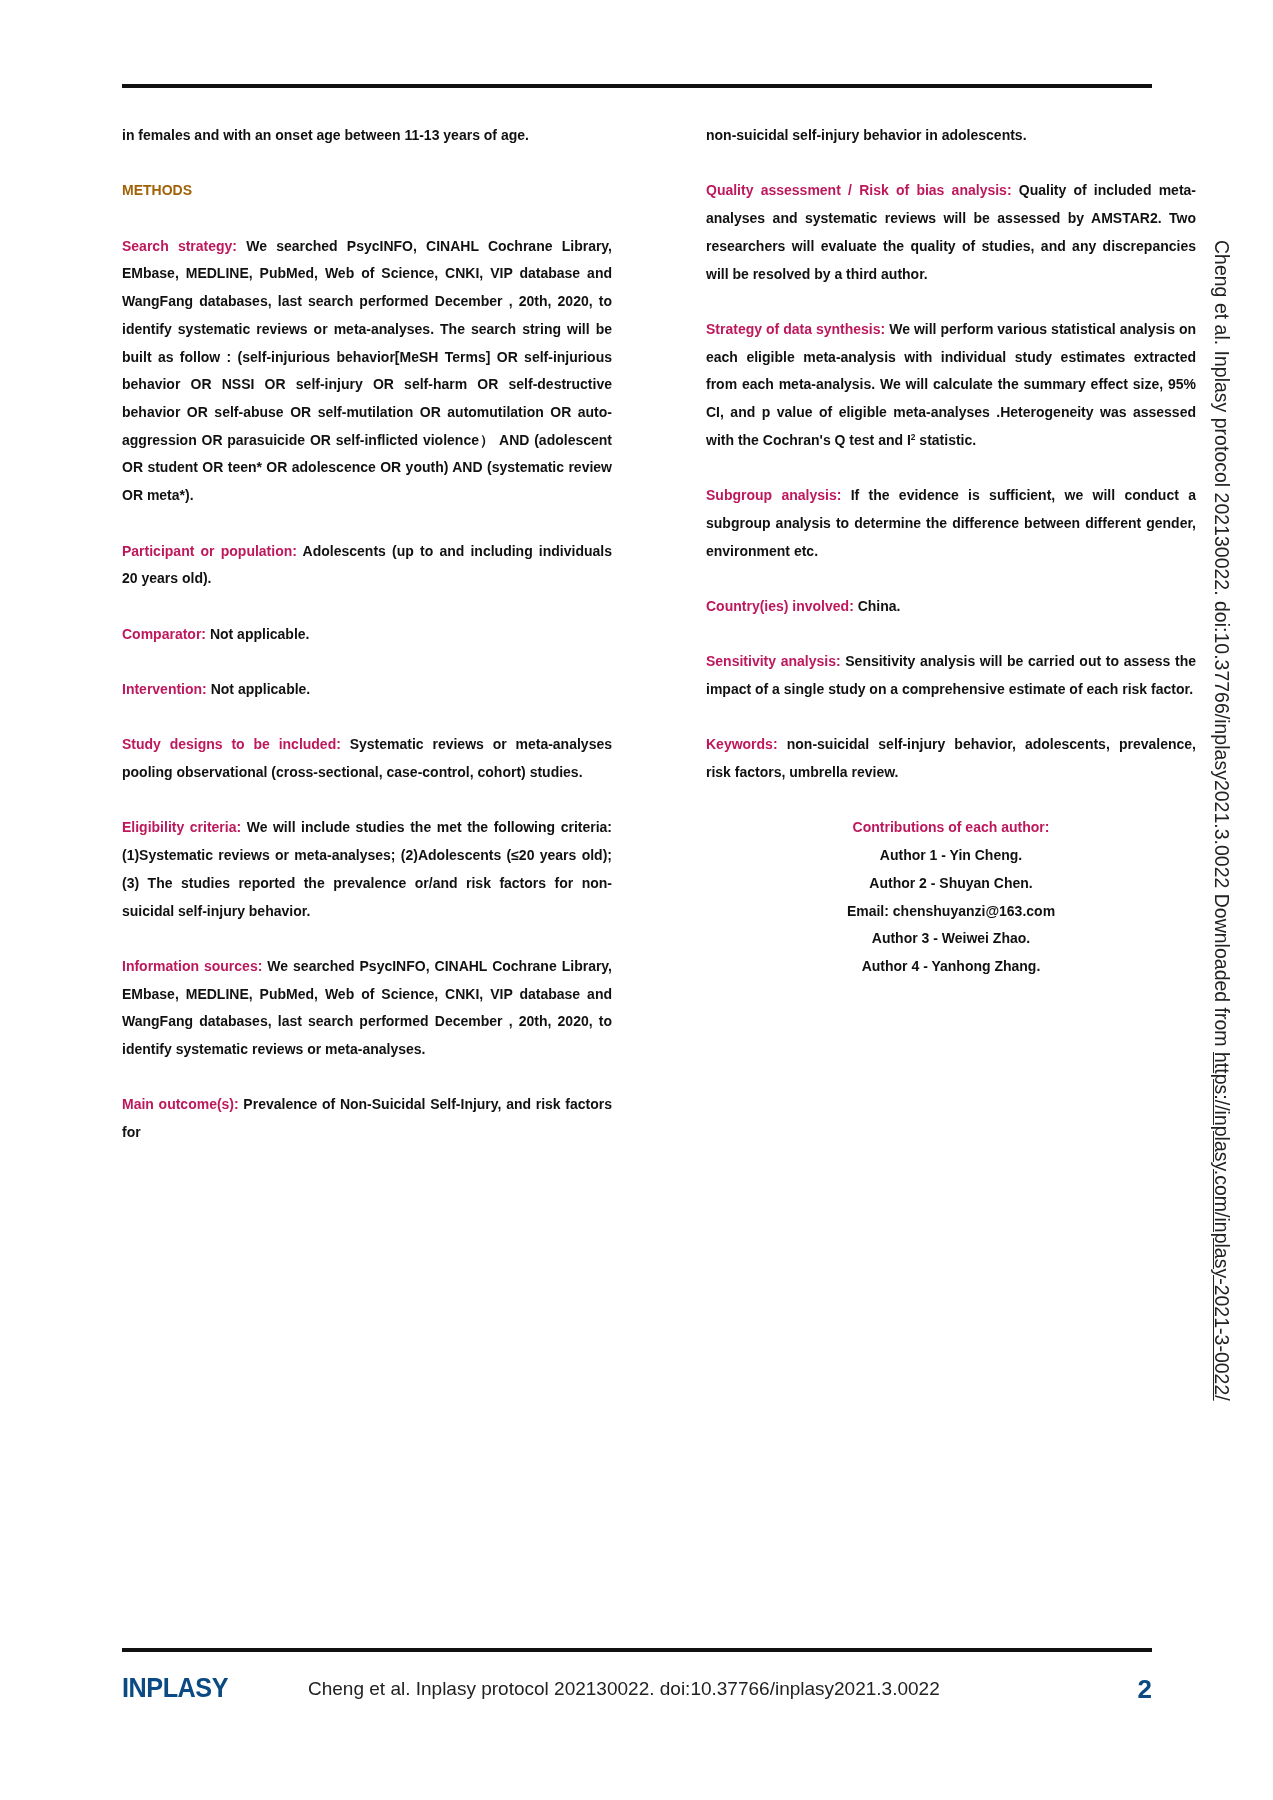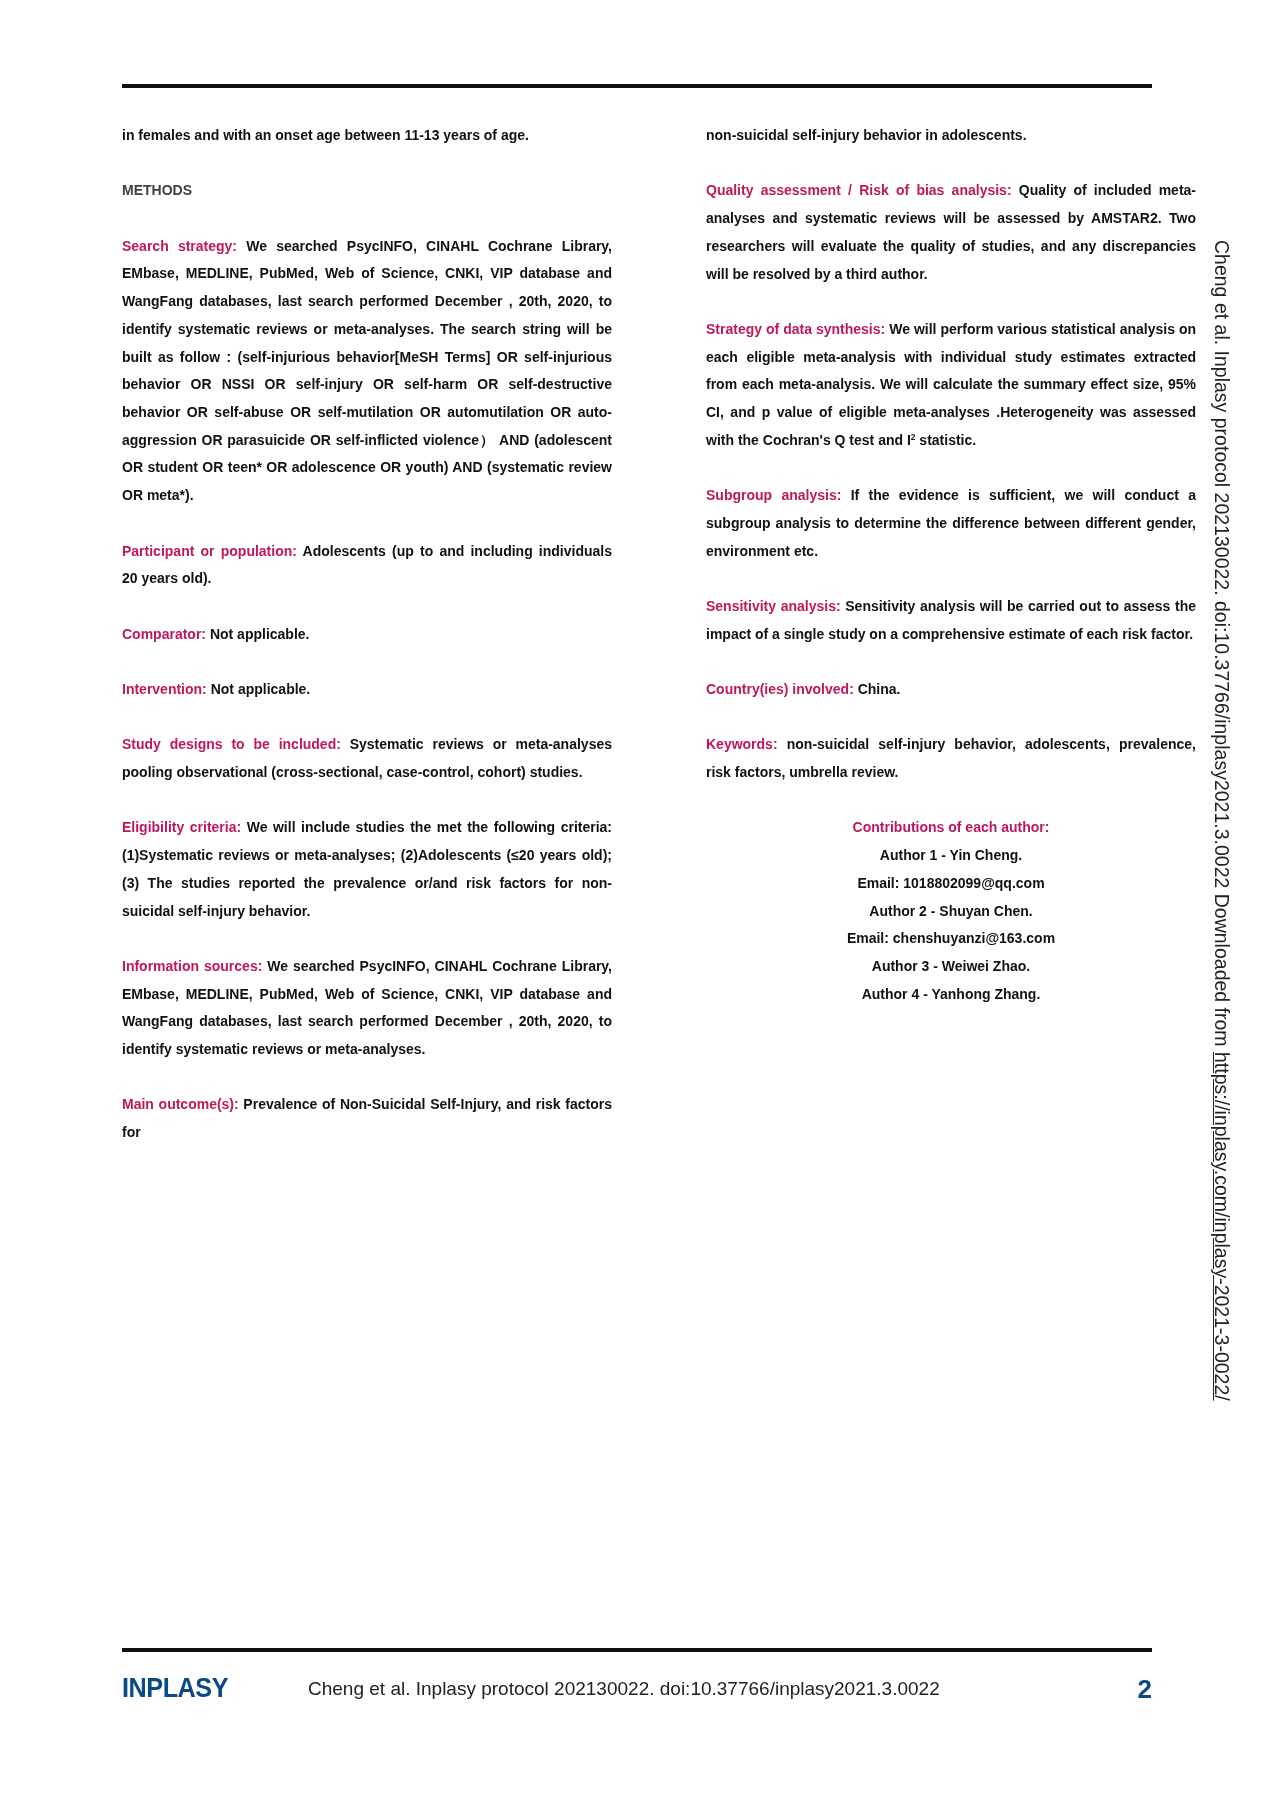--- a/index.html
+++ b/index.html
@@ -7,21 +7,21 @@
            font-family: "Liberation Sans", sans-serif; color: #111111; }
     .rule { position: absolute; left: 122px; width: 1030px; height: 4px; background: #111111; }
     .rule.top { top: 84px; }
     .rule.bottom { top: 1648px; }
     .col { position: absolute; top: 122px; width: 490px;
            font-size: 14px; font-weight: bold; line-height: 27.7px; text-align: justify; }
     .col.left { left: 122px; }
     .col.right { left: 663px; margin-left: 43px; }
     .para { margin: 0 0 27.7px 0; }
     .head { color: #be185d; }
-    .section-title { color: #404040; margin: 0 0 27.7px 0; }
+    .section-title { color: #a16207; margin: 0 0 27.7px 0; }
     .sup { font-size: 0.6em; vertical-align: 0.6em; line-height: 0; }
     .authors div { text-align: center; }
     .side { position: absolute; left: 1214px; top: 240px; width: 1300px; height: 30px;
             transform-origin: 0 0; transform: rotate(90deg) translateY(-20px);
             font-size: 19.5px; font-weight: normal; color: #222222; white-space: nowrap; line-height: 24px; }
     .side a { color: #222222; text-decoration: underline; }
     .footer { position: absolute; top: 1672px; left: 122px; width: 1030px; height: 40px; }
     .brand { position: absolute; left: 0; top: 0; font-size: 28px; font-weight: bold; color: #0b4a82;
              letter-spacing: -0.5px; transform: scaleX(0.9); transform-origin: 0 50%; }
     .cite { position: absolute; left: 186px; top: 6px; font-size: 19px; color: #222222; }
@@ -55,30 +55,29 @@
 
 <div class="col right">
   <p class="para">non-suicidal self-injury behavior in adolescents.</p>
 
   <p class="para"><span class="head">Quality assessment / Risk of bias analysis:</span><span> Quality of included meta-analyses and systematic reviews will be assessed by AMSTAR2. Two researchers will evaluate the quality of studies, and any discrepancies will be resolved by a third author.</span></p>
 
   <p class="para"><span class="head">Strategy of data synthesis:</span><span> We will perform various statistical analysis on each eligible meta-analysis with individual study estimates extracted from each meta-analysis. We will calculate the summary effect size, 95% CI, and p value of eligible meta-analyses .Heterogeneity was assessed with the Cochran's Q test and I</span><span class="sup">2</span><span> statistic.</span></p>
 
   <p class="para"><span class="head">Subgroup analysis:</span><span> If the evidence is sufficient, we will conduct a subgroup analysis to determine the difference between different gender, environment etc.</span></p>
 
+  <p class="para"><span class="head">Country(ies) involved:</span><span> China.</span></p>
+
   <p class="para"><span class="head">Sensitivity analysis:</span><span> Sensitivity analysis will be carried out to assess the impact of a single study on a comprehensive estimate of each risk factor.</span></p>
-
-  <p class="para"><span class="head">Country(ies) involved:</span><span> China.</span></p>
 
   <p class="para"><span class="head">Keywords:</span><span> non-suicidal self-injury behavior, adolescents, prevalence, risk factors, umbrella review.</span></p>
 
   <div class="authors">
     <div class="head">Contributions of each author:</div>
     <div>Author 1 - Yin Cheng.</div>
-    <div>Email: 1018802099@qq.com</div>
     <div>Author 2 - Shuyan Chen.</div>
     <div>Email: chenshuyanzi@163.com</div>
     <div>Author 3 - Weiwei Zhao.</div>
     <div>Author 4 - Yanhong Zhang.</div>
   </div>
 </div>
 
 <div class="side"><span>Cheng et al. Inplasy protocol 202130022. doi:10.37766/inplasy2021.3.0022 Downloaded from </span><a>https://inplasy.com/inplasy-2021-3-0022/</a></div>
 
 <div class="rule bottom"></div>

